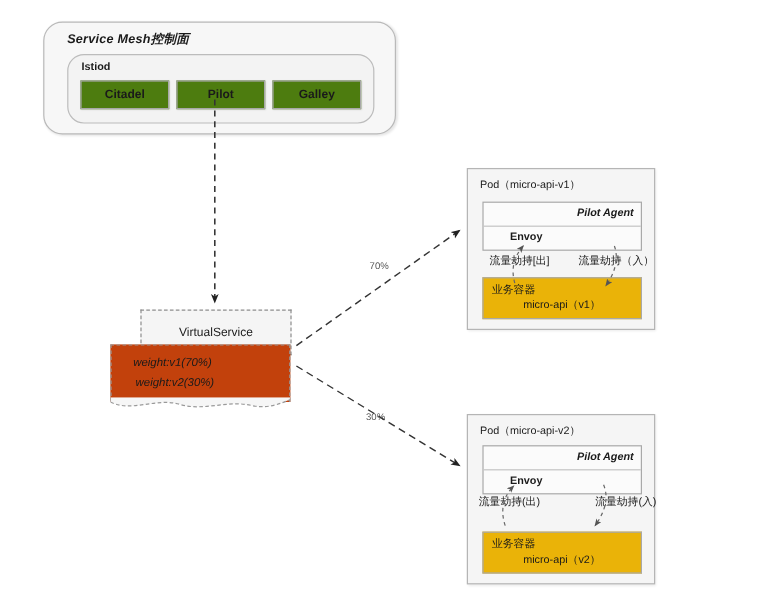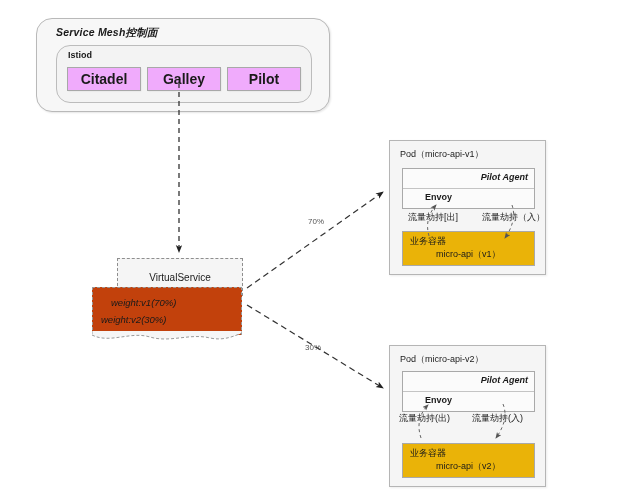--- a/index.html
+++ b/index.html
@@ -64,25 +64,25 @@
     left: 10px;
     top: 21px;
     width: 234px;
     display: flex;
     justify-content: space-between;
   }
   .comp-box {
     width: 72px;
     height: 22px;
     border: 1px solid #a8a8a8;
-    background: #f0abfc;
+    background: #4d7c0f;
     display: flex;
     align-items: center;
     justify-content: center;
-    font-size: 14px;
+    font-size: 10px;
     font-weight: bold;
     box-shadow: 0.5px 0.5px 1.5px rgba(0,0,0,0.10);
   }
 
   
   .vs-box {
     position: absolute;
     left: 117px;
     top: 258px;
     width: 124px;
@@ -114,21 +114,21 @@
     height: 14px;
   }
   .note-line {
     position: absolute;
     left: 12px;
     font-size: 9.5px;
     font-style: italic;
     white-space: nowrap;
   }
   .note-line.l1 { top: 9px; left: 18px; }
-  .note-line.l2 { top: 26px; left: 8px; }
+  .note-line.l2 { top: 26px; left: 20px; }
 
   
   .pod {
     position: absolute;
     width: 155px;
     border: 1px solid #b5b5b5;
     background: #f5f5f5;
     box-shadow: 1px 1px 2px rgba(0,0,0,0.08);
   }
   #pod-v1 { left: 389px; top: 140px; height: 133px; }
@@ -200,21 +200,21 @@
     white-space: nowrap;
   }
   .hijack {
     position: absolute;
     font-size: 9px;
     white-space: nowrap;
   }
   #hijack-out-v1 { left: 408px; top: 211px; }
   #hijack-in-v1  { left: 482px; top: 211px; }
   #hijack-out-v2 { left: 399px; top: 412px; }
-  #hijack-in-v2  { left: 472px; top: 412px; text-align: center; }
+  #hijack-in-v2  { left: 496px; top: 412px; text-align: center; }
 
   
   .pct {
     position: absolute;
     font-size: 8px;
     color: #555;
     white-space: nowrap;
     text-align: right;
   }
   #pct-70 { left: 308px; top: 217px; }
@@ -238,24 +238,24 @@
     <div class="control-plane-title">Service Mesh控制面</div>
 
     <div class="istiod">
       <div class="istiod-title">Istiod</div>
 
       <div class="comp-row">
         <div class="comp-box">
           <span>Citadel</span>
         </div>
         <div class="comp-box">
-          <span>Galley</span>
+          <span>Pilot</span>
         </div>
         <div class="comp-box">
-          <span>Pilot</span>
+          <span>Galley</span>
         </div>
       </div>
     </div>
   </div>
 
   <div class="vs-box">
     <span>VirtualService</span>
   </div>
 
   <div class="note-box">

